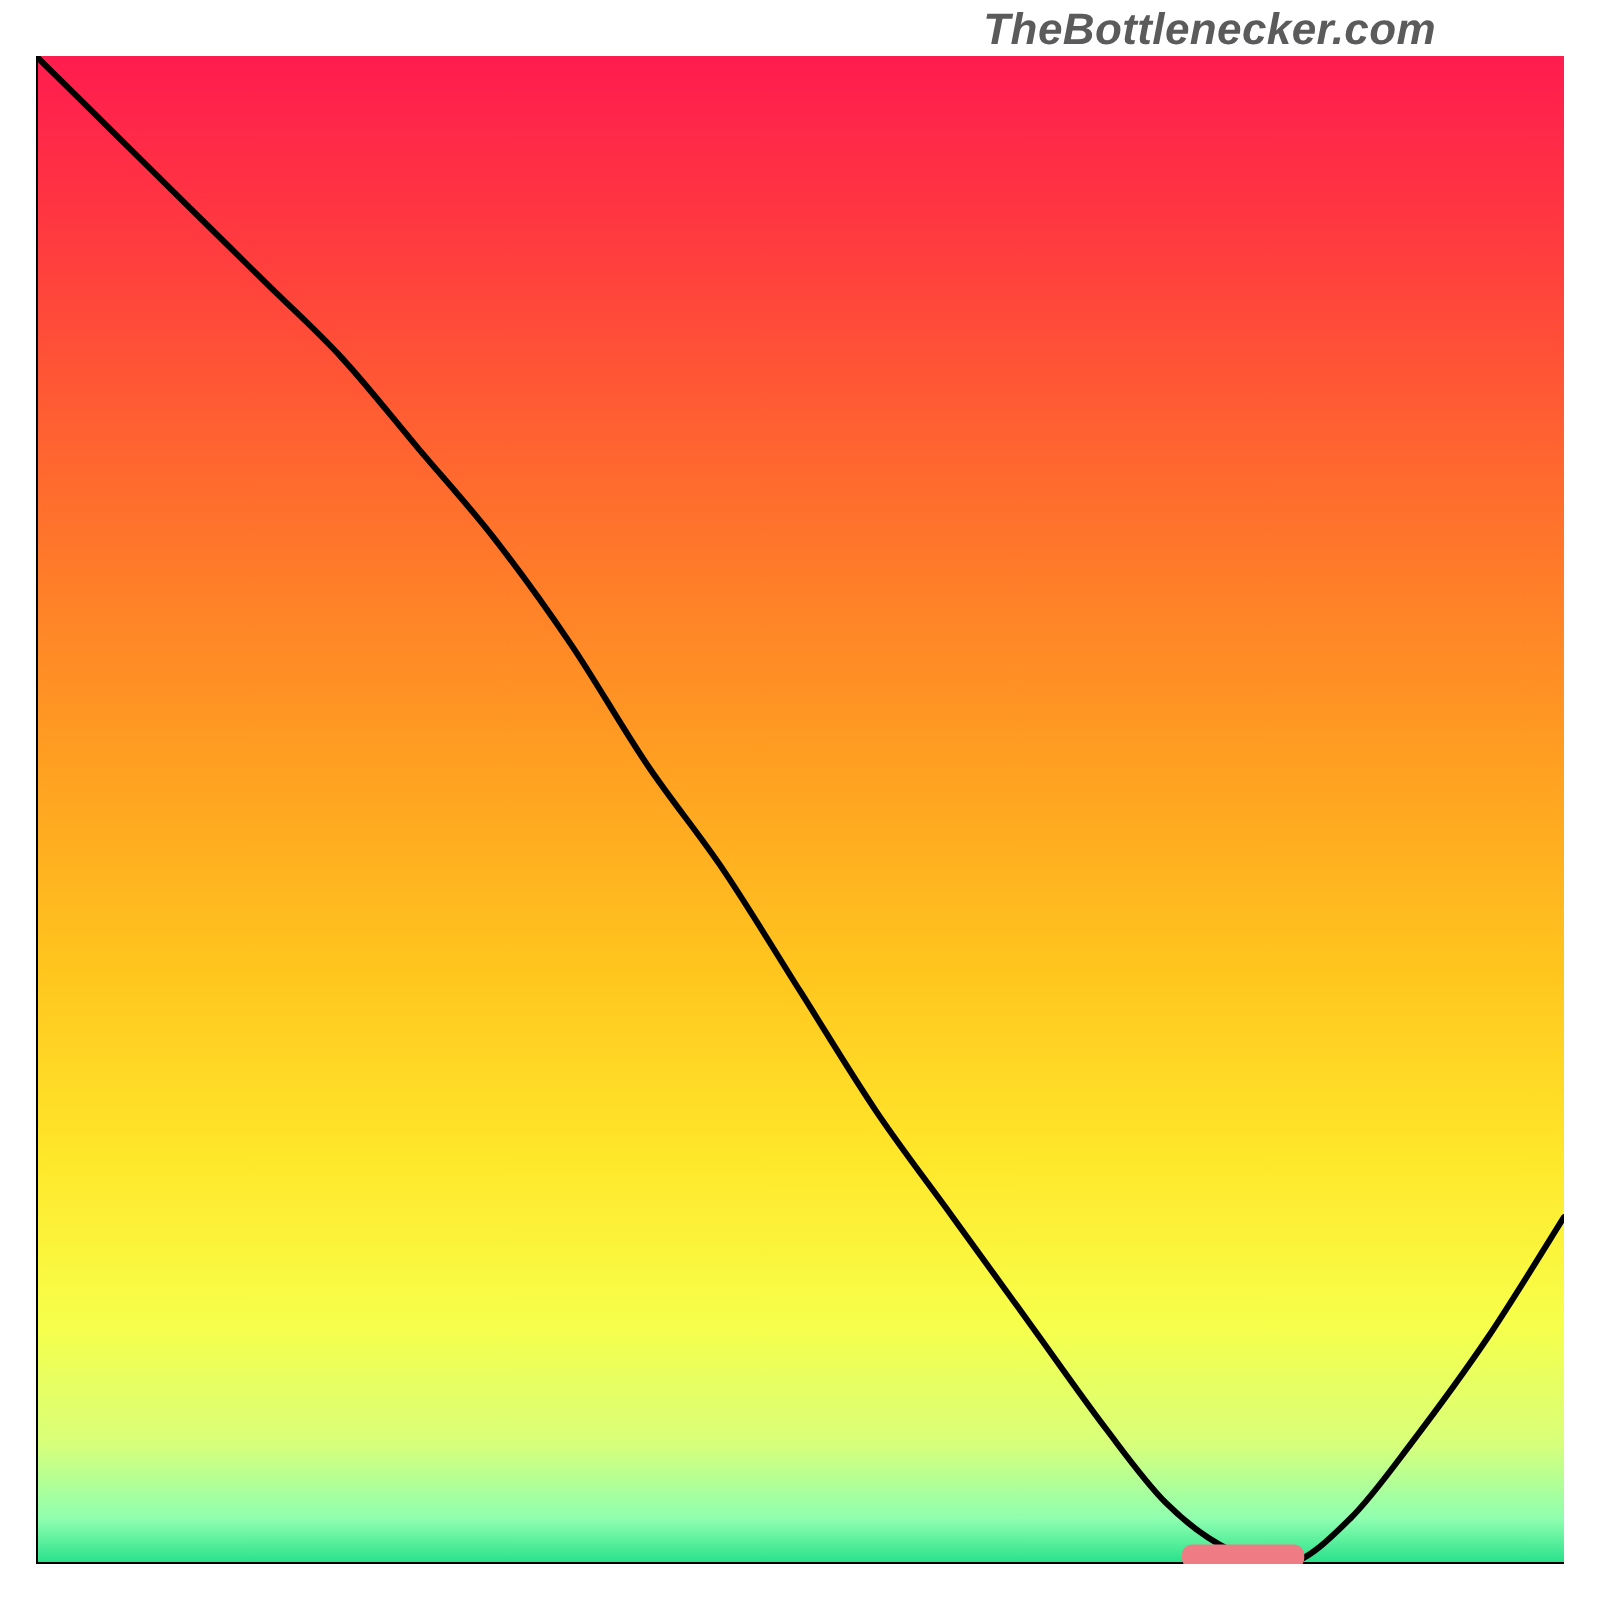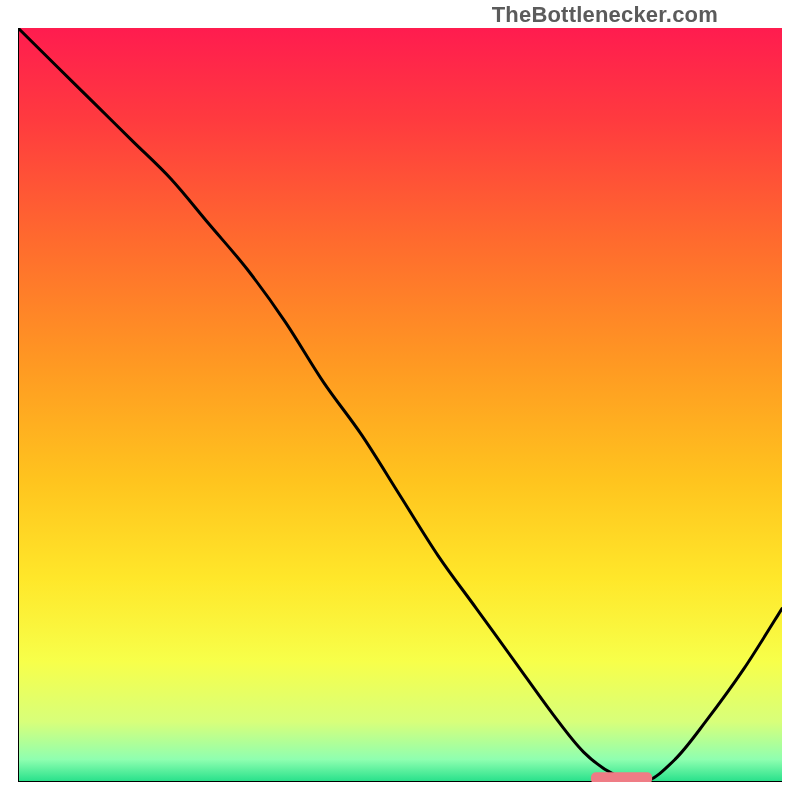--- a/index.html
+++ b/index.html
@@ -8,20 +8,21 @@
     width: 800px;
     height: 800px;
     background: #ffffff;
     font-family: Arial, Helvetica, sans-serif;
     overflow: hidden;
   }
   .stage {
     position: relative;
     width: 728px;
     height: 800px;
+    font-style: italic;
   }
   .attribution {
     position: absolute;
     top: 2px;
     right: 10px;
     font-size: 22px;
     font-weight: 600;
     color: #5b5b5b;
     letter-spacing: 0.2px;
     user-select: none;

